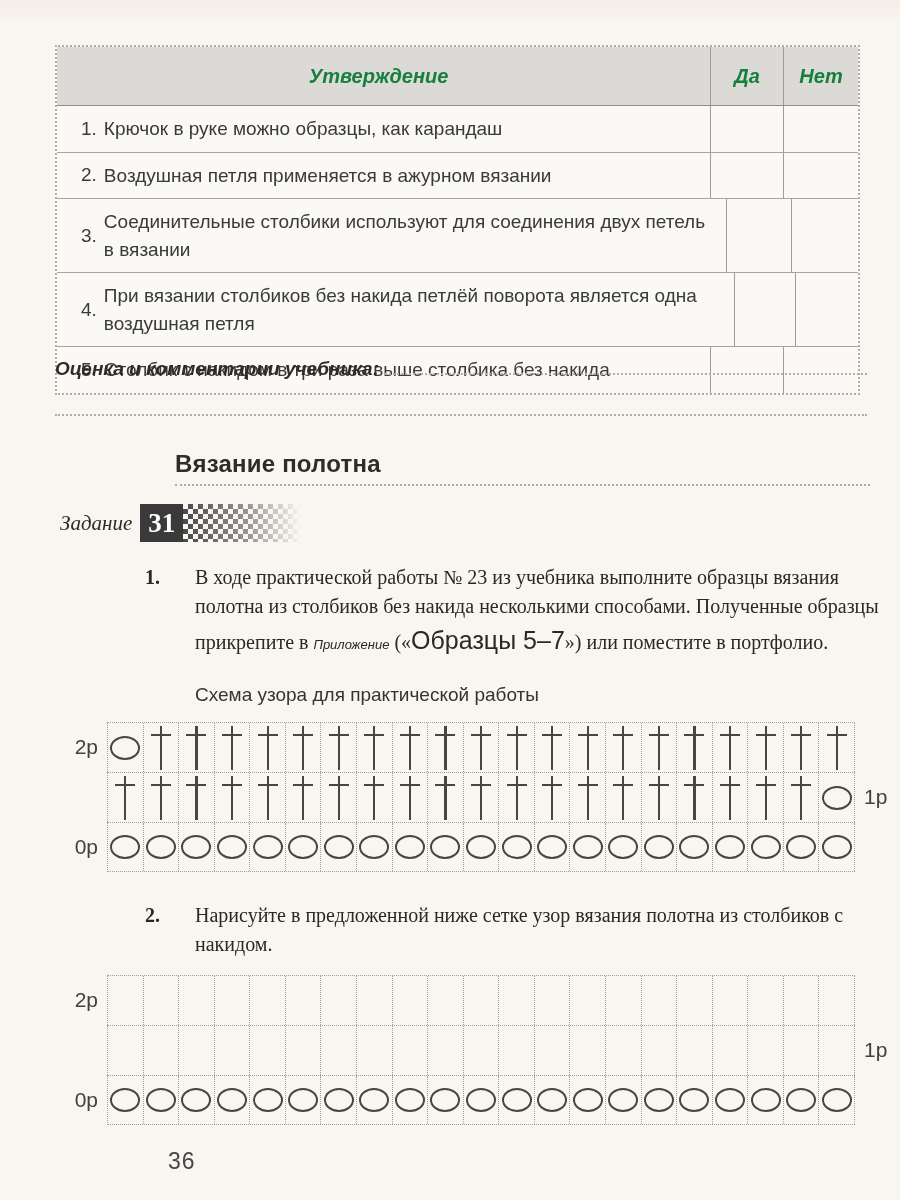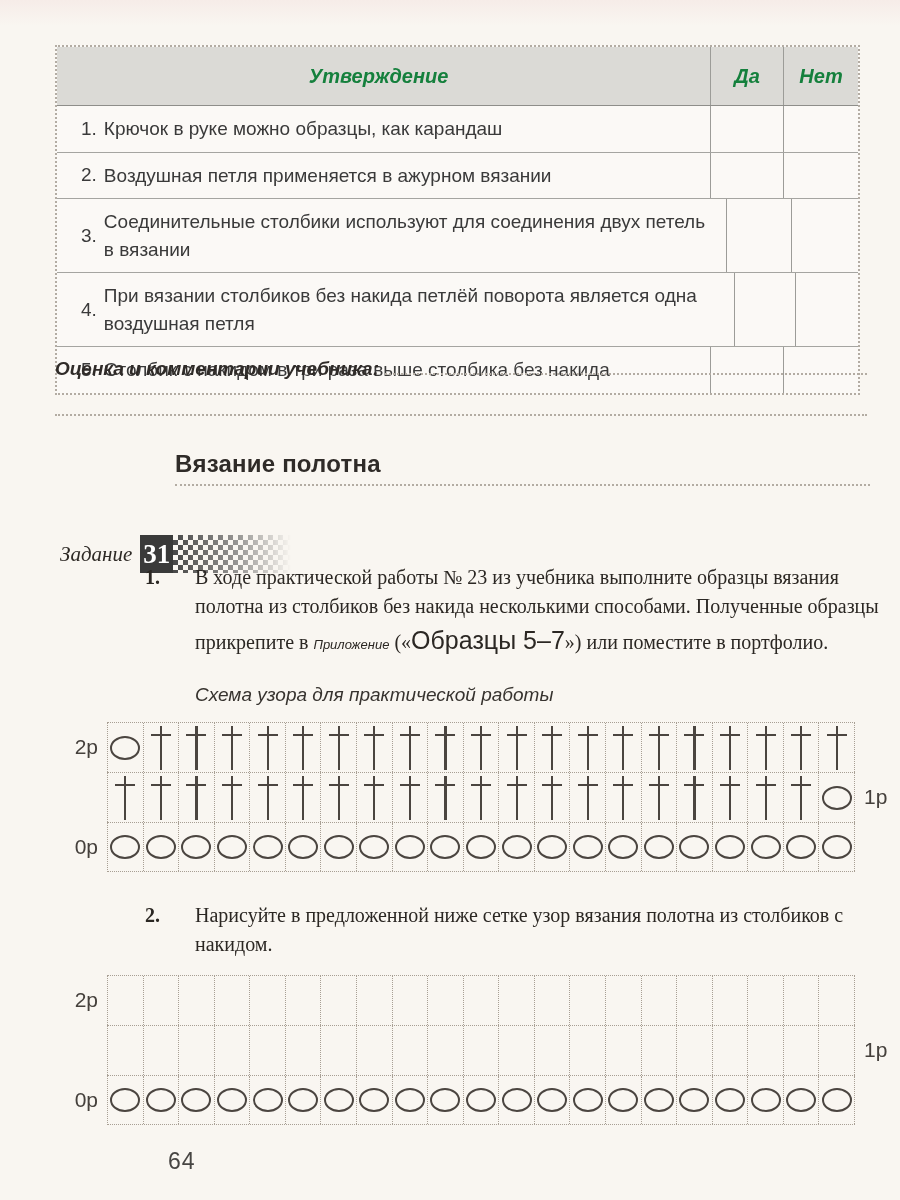--- a/index.html
+++ b/index.html
@@ -31,38 +31,38 @@
   
   .teacher{position:absolute;left:55px;top:356px;width:812px;}
   .teacher-row{display:flex;align-items:baseline;}
   .teacher-label{font-style:italic;font-weight:700;font-size:19px;color:#2f2b28;white-space:nowrap;}
   .dotline{flex:1 1 auto;border-bottom:2px dotted #b3aca3;height:1.05em;margin-left:6px;}
   .dotline2{border-bottom:2px dotted #b3aca3;height:34px;width:812px;}
   
   .section{position:absolute;left:175px;top:450px;width:695px;border-bottom:2px dotted #b3aca3;padding-bottom:6px;}
   .section-title{font-weight:700;font-size:24px;color:#2f2b28;letter-spacing:.2px;}
   
-  .task{position:absolute;left:60px;top:535px;display:flex;align-items:center;}
+  .task{position:absolute;left:60px;top:504px;display:flex;align-items:center;}
   .task-word{font-family:"Liberation Serif",serif;font-style:italic;font-size:21px;color:#2e2a26;margin-right:8px;}
   .task-box{background:#3a3a3a;color:#fff;font-family:"Liberation Serif",serif;font-weight:700;
-    font-size:27px;width:33px;height:38px;display:flex;align-items:center;justify-content:center;}
+    font-size:27px;width:43px;height:38px;display:flex;align-items:center;justify-content:center;}
   .task-dither{width:118px;height:38px;
     background:conic-gradient(from 0deg,#474747 0 25%,transparent 0 50%,#474747 0 75%,transparent 0) 0 0/10px 10px;
     -webkit-mask-image:linear-gradient(to right,#000 0,rgba(0,0,0,.55) 55%,transparent 100%);
     mask-image:linear-gradient(to right,#000 0,rgba(0,0,0,.55) 55%,transparent 100%);}
   
   .para{position:absolute;display:flex;font-family:"Liberation Serif",serif;font-size:20px;line-height:1.47;color:#2b2723;}
   .para-num{width:50px;font-weight:700;}
   .para-body{width:688px;}
   .p1{left:145px;top:563px;}
   .p2{left:145px;top:901px;}
   .sans-i{font-family:"Liberation Sans",sans-serif;font-style:italic;font-size:13px;}
   .sans-u{font-family:"Liberation Sans",sans-serif;font-size:25px;}
   
-  .caption{position:absolute;left:195px;top:684px;font-style:italic;font-size:19px;color:#37332f;}
+  .caption{position:absolute;left:195px;top:684px;font-size:19px;color:#37332f;}
   
   .chart{position:absolute;left:58px;}
   .chart1{top:722px;}
   .chart2{top:975px;}
   .crow{display:flex;align-items:stretch;height:50px;}
   .row-label{width:40px;display:flex;align-items:center;font-size:21px;color:#45403c;}
   .row-label.left{justify-content:flex-end;padding-right:9px;}
   .row-label.right{justify-content:flex-start;padding-left:9px;}
   .cells{width:747px;display:grid;border-left:1px dotted #a89f94;border-top:1px dotted #a89f94;}
   .cells.last{border-bottom:1px dotted #a89f94;}
@@ -609,15 +609,15 @@
             <span class="sym-chain"></span>
           </span>
           <span class="cell">
             <span class="sym-chain"></span>
           </span>
         </div>
         <span class="row-label right"></span>
       </div>
     </div>
 
-  <div class="pagenum">64</div>
+  <div class="pagenum">36</div>
 
 </div>
 
 </body></html>

